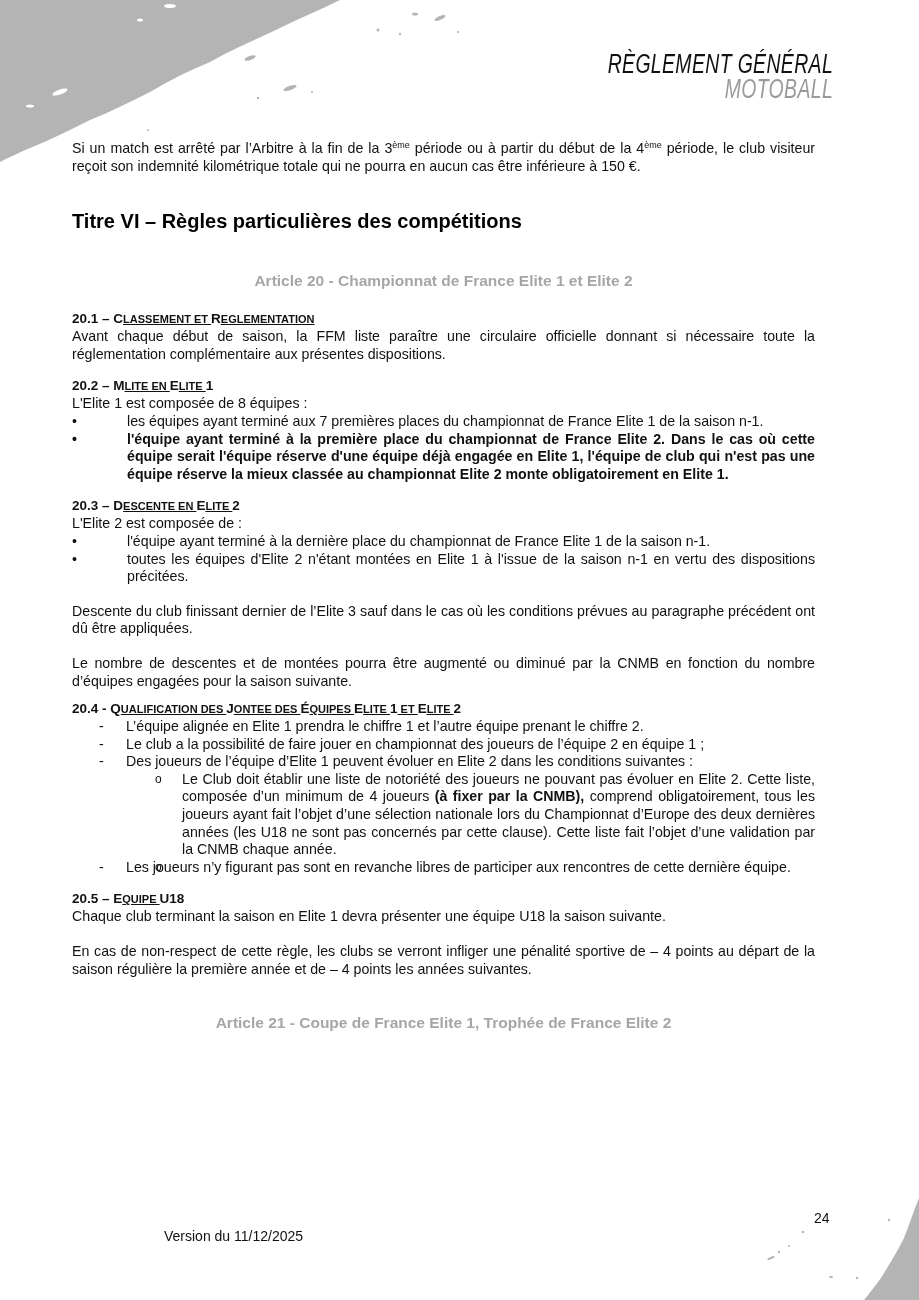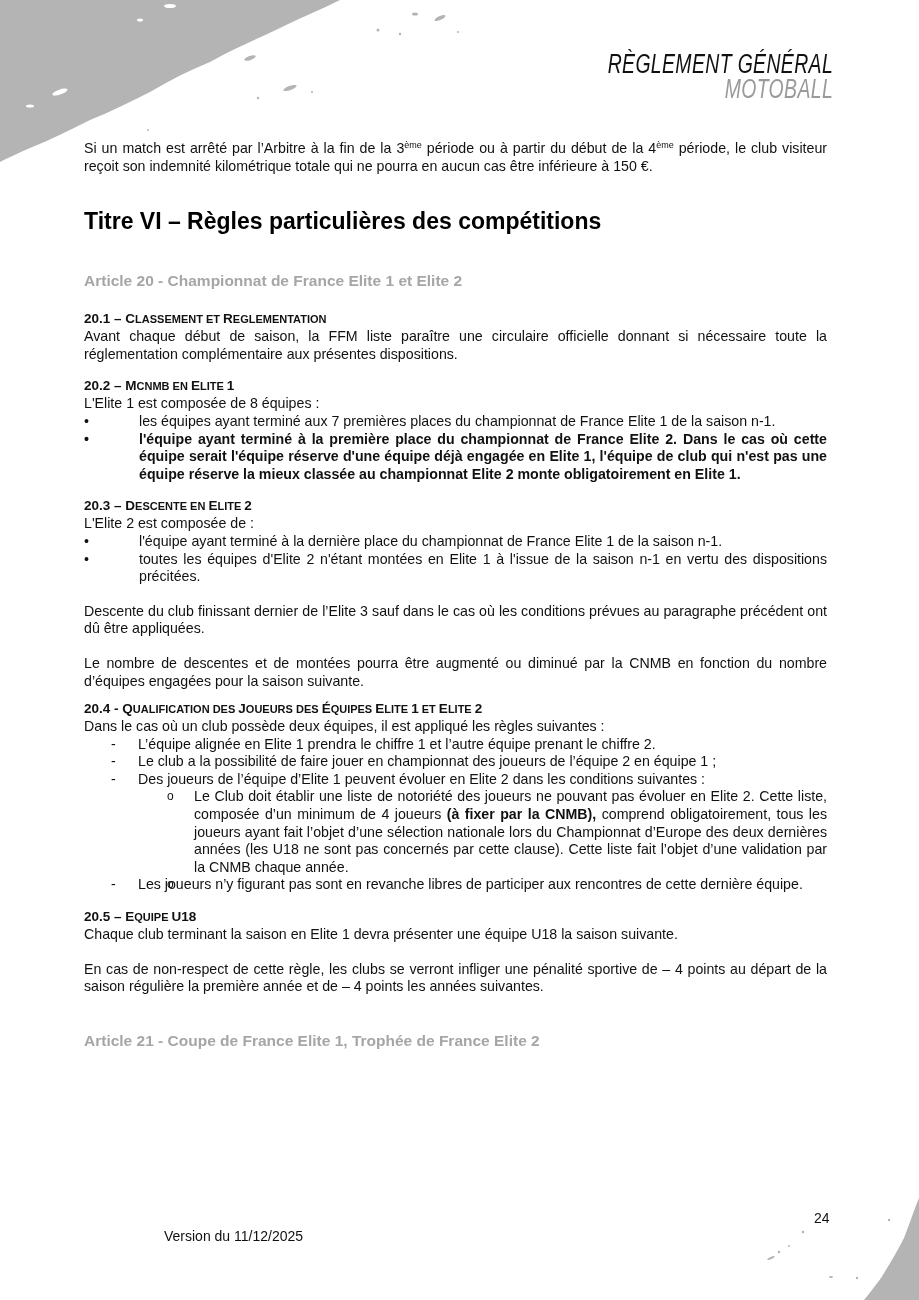--- a/index.html
+++ b/index.html
@@ -9,27 +9,27 @@
       font-family: "Liberation Sans", sans-serif;
       font-size: 14.2px; line-height: 17.6px;
     }
     .splash-top { position: absolute; left: 0; top: 0; width: 520px; height: 165px; }
     .splash-bottom { position: absolute; right: 0; bottom: 0; width: 180px; height: 110px; }
     .brand { position: absolute; right: 86px; top: 52px; text-align: right;
       font-family: "Liberation Sans Narrow", "Liberation Sans", sans-serif; font-style: italic;
       transform: scaleX(0.72); transform-origin: right top; letter-spacing: 0.5px; }
     .brand .l1 { font-size: 27px; line-height: 25px; color: #111; font-weight: normal; }
     .brand .l2 { font-size: 27px; line-height: 25px; color: #9a9a9a; }
-    .content { position: absolute; left: 84px; top: 140px; width: 743px; }
+    .content { position: absolute; left: 72px; top: 140px; width: 743px; }
     p { margin: 0; text-align: justify; }
     sup { font-size: 9px; line-height: 0; vertical-align: 5px; }
-    .title { font-size: 23px; font-weight: bold; line-height: 26px; margin-top: 33px; color: #000; }
-    .article { font-size: 15.5px; font-weight: bold; color: #a6a6a6; margin-top: 37px; line-height: 20px; }
+    .title { font-size: 20px; font-weight: bold; line-height: 26px; margin-top: 33px; color: #000; }
+    .article { font-size: 15.5px; font-weight: bold; color: #a6a6a6; margin-top: 37px; line-height: 20px; text-align: center; }
     .sec-head { font-weight: bold; font-size: 13.5px; margin-top: 14px; line-height: 18px; }
-    .sec-head .sc { font-size: 11px; }
+    .sec-head .sc { font-size: 11px; text-decoration: underline; }
     .sec-head .big { font-size: 13.5px; }
     .gap { height: 17px; }
     ul.bullets { list-style: none; margin: 0; padding: 0; }
     ul.bullets li { position: relative; padding-left: 55px; text-align: justify; }
     ul.bullets li .mk { position: absolute; left: 0; top: 0; }
     ul.dash { list-style: none; margin: 0; padding: 0 0 0 0; }
     ul.dash > li { position: relative; padding-left: 54px; text-align: justify; }
     ul.dash > li > .mk { position: absolute; left: 27px; top: 0; }
     ul.circ { list-style: none; margin: 0; padding: 0; }
     ul.circ li { position: relative; padding-left: 56px; text-align: justify; }
@@ -82,21 +82,21 @@
   <div class="title">Titre VI – Règles particulières des compétitions</div>
 
   <div class="article">Article 20 - Championnat de France Elite 1 et Elite 2</div>
 
   <div class="sec-head" style="margin-top:19px">
     <span>20.1 – </span><span class="big">C</span><span class="sc">LASSEMENT ET </span><span class="big">R</span><span class="sc">EGLEMENTATION</span>
   </div>
   <p>Avant chaque début de saison, la FFM liste paraître une circulaire officielle donnant si nécessaire toute la réglementation complémentaire aux présentes dispositions.</p>
 
   <div class="sec-head">
-    <span>20.2 – </span><span class="big">M</span><span class="sc">CNMB EN </span><span class="big">E</span><span class="sc">LITE </span><span class="big">1</span>
+    <span>20.2 – </span><span class="big">M</span><span class="sc">LITE EN </span><span class="big">E</span><span class="sc">LITE </span><span class="big">1</span>
   </div>
   <p>L'Elite 1 est composée de 8 équipes :</p>
   <ul class="bullets">
     <li><span class="mk">•</span><span>les équipes ayant terminé aux 7 premières places du championnat de France Elite 1 de la saison n-1.</span></li>
     <li class="bold"><span class="mk">•</span><span>l'équipe ayant terminé à la première place du championnat de France Elite 2. Dans le cas où cette équipe serait l'équipe réserve d'une équipe déjà engagée en Elite 1, l'équipe de club qui n'est pas une équipe réserve la mieux classée au championnat Elite 2 monte obligatoirement en Elite 1.</span></li>
   </ul>
 
   <div class="sec-head">
     <span>20.3 – </span><span class="big">D</span><span class="sc">ESCENTE EN </span><span class="big">E</span><span class="sc">LITE </span><span class="big">2</span>
   </div>
@@ -104,23 +104,22 @@
   <ul class="bullets">
     <li><span class="mk">•</span><span>l'équipe ayant terminé à la dernière place du championnat de France Elite 1 de la saison n-1.</span></li>
     <li><span class="mk">•</span><span>toutes les équipes d'Elite 2 n'étant montées en Elite 1 à l'issue de la saison n-1 en vertu des dispositions précitées.</span></li>
   </ul>
   <div class="gap"></div>
   <p>Descente du club finissant dernier de l’Elite 3 sauf dans le cas où les conditions prévues au paragraphe précédent ont dû être appliquées.</p>
   <div class="gap"></div>
   <p>Le nombre de descentes et de montées pourra être augmenté ou diminué par la CNMB en fonction du nombre d’équipes engagées pour la saison suivante.</p>
 
   <div class="sec-head" style="margin-top:10px">
-    <span>20.4 - </span><span class="big">Q</span><span class="sc">UALIFICATION DES </span><span class="big">J</span><span class="sc">OUEURS DES </span><span class="big">É</span><span class="sc">QUIPES </span><span class="big">E</span><span class="sc">LITE </span><span class="big">1</span><span class="sc"> ET </span><span class="big">E</span><span class="sc">LITE </span><span class="big">2</span>
+    <span>20.4 - </span><span class="big">Q</span><span class="sc">UALIFICATION DES </span><span class="big">J</span><span class="sc">ONTEE DES </span><span class="big">É</span><span class="sc">QUIPES </span><span class="big">E</span><span class="sc">LITE </span><span class="big">1</span><span class="sc"> ET </span><span class="big">E</span><span class="sc">LITE </span><span class="big">2</span>
   </div>
-  <p>Dans le cas où un club possède deux équipes, il est appliqué les règles suivantes :</p>
   <ul class="dash">
     <li><span class="mk">-</span><span>L’équipe alignée en Elite 1 prendra le chiffre 1 et l’autre équipe prenant le chiffre 2.</span></li>
     <li><span class="mk">-</span><span>Le club a la possibilité de faire jouer en championnat des joueurs de l’équipe 2 en équipe 1 ;</span></li>
     <li><span class="mk">-</span><span>Des joueurs de l’équipe d’Elite 1 peuvent évoluer en Elite 2 dans les conditions suivantes :</span>
       <ul class="circ">
         <li><span class="mk">o</span><span>Le Club doit établir une liste de notoriété des joueurs ne pouvant pas évoluer en Elite 2. Cette liste, composée d’un minimum de 4 joueurs </span><span class="bold">(à fixer par la CNMB),</span><span> comprend obligatoirement, tous les joueurs ayant fait l’objet d’une sélection nationale lors du Championnat d’Europe des deux dernières années (les U18 ne sont pas concernés par cette clause). Cette liste fait l’objet d’une validation par la CNMB chaque année.</span></li>
         <li><span class="mk">o</span></li>
       </ul>
     </li>
     <li><span class="mk">-</span><span>Les joueurs n’y figurant pas sont en revanche libres de participer aux rencontres de cette dernière équipe.</span></li>

